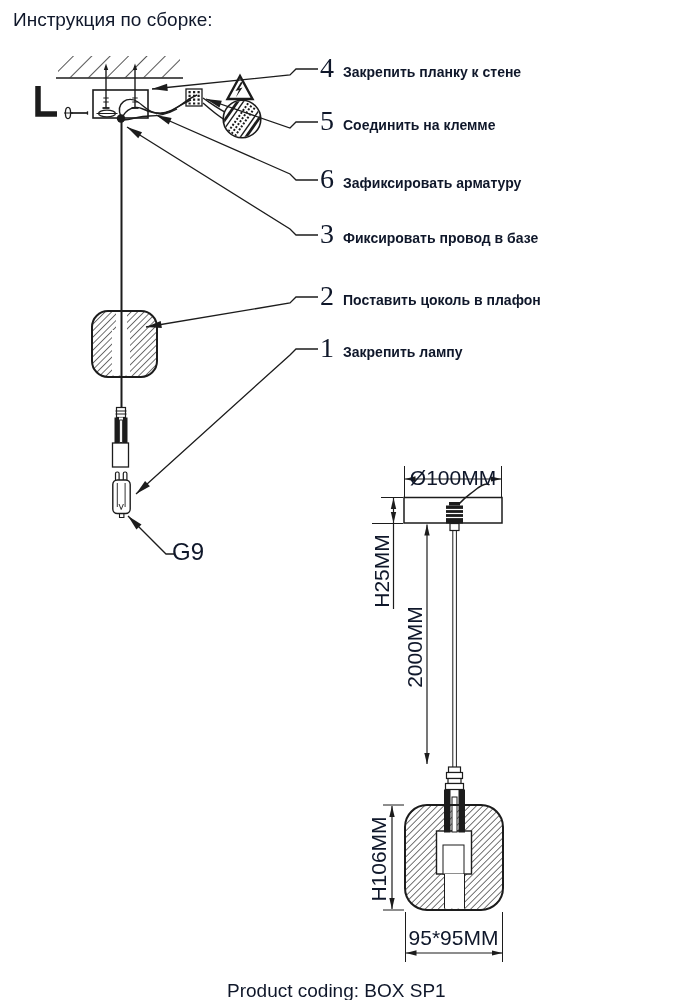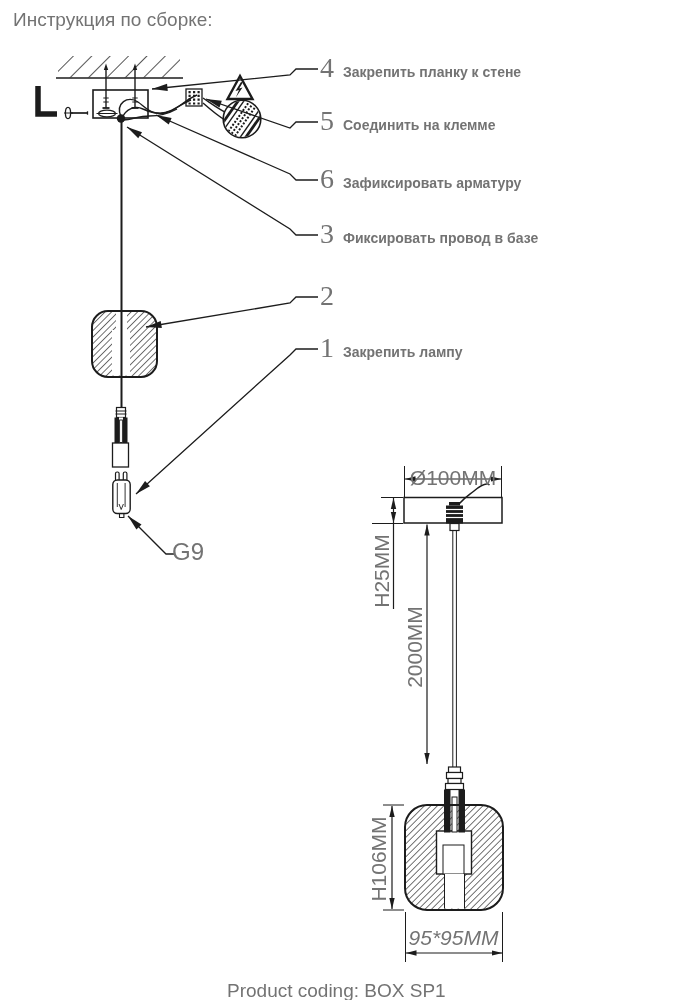--- a/index.html
+++ b/index.html
@@ -1,31 +1,31 @@
 <!DOCTYPE html>
 <html><head>
 <meta charset="utf-8">
 <style>
   html,body{margin:0;padding:0;background:#fff;}
   #page{position:relative;width:552px;height:1000px;background:#fff;overflow:hidden;
-        font-family:"Liberation Sans",sans-serif;color:#737373;padding-left:18px;}
+        font-family:"Liberation Sans",sans-serif;color:#0f172a;padding-left:18px;}
   #art{position:absolute;left:0;top:0;}
   .abs{position:absolute;white-space:nowrap;}
   .title{left:13px;top:9px;font-size:19px;}
   .step{position:absolute;left:320px;display:flex;align-items:baseline;gap:9px;}
   .step .num{font-family:"Liberation Serif",serif;font-size:28px;line-height:1.1;}
   .step .lbl{font-size:14px;font-weight:bold;}
   .g9{left:172px;top:538px;font-size:24px;}
   .dim{font-size:21px;text-align:center;}
   .rot{transform:rotate(-90deg);}
   .dia{left:404px;top:466px;width:98px;}
   .h25{left:342px;top:559px;width:80px;}
   .len2000{left:369px;top:635px;width:92px;}
   .h106{left:331px;top:847px;width:96px;}
-  .s95{left:404px;top:926px;width:99px;font-style:italic;}
+  .s95{left:404px;top:926px;width:99px;}
   .footer{left:227px;top:980px;font-size:19px;}
 </style>
 </head>
 <body>
 
 <div id="page">
 
   <svg id="art" width="690" height="1000" viewBox="0 0 690 1000" fill="none" stroke="#1c1c1c">
     <defs>
       <pattern id="hatch" patternUnits="userSpaceOnUse" width="4.6" height="4.6" patternTransform="rotate(45)">
@@ -210,20 +210,21 @@
   <div class="step" style="top:164px">
     <span class="num">6</span>
     <span class="lbl">Зафиксировать арматуру</span>
   </div>
   <div class="step" style="top:219px">
     <span class="num">3</span>
     <span class="lbl">Фиксировать провод в базе</span>
   </div>
   <div class="step" style="top:281px">
     <span class="num">2</span>
+    <span class="lbl">Поставить цоколь в плафон</span>
   </div>
   <div class="step" style="top:333px">
     <span class="num">1</span>
     <span class="lbl">Закрепить лампу</span>
   </div>
 
   <div class="abs g9">G9</div>
 
   <div class="abs dim dia">Ø100MM</div>
   <div class="abs dim rot h25">H25MM</div>

